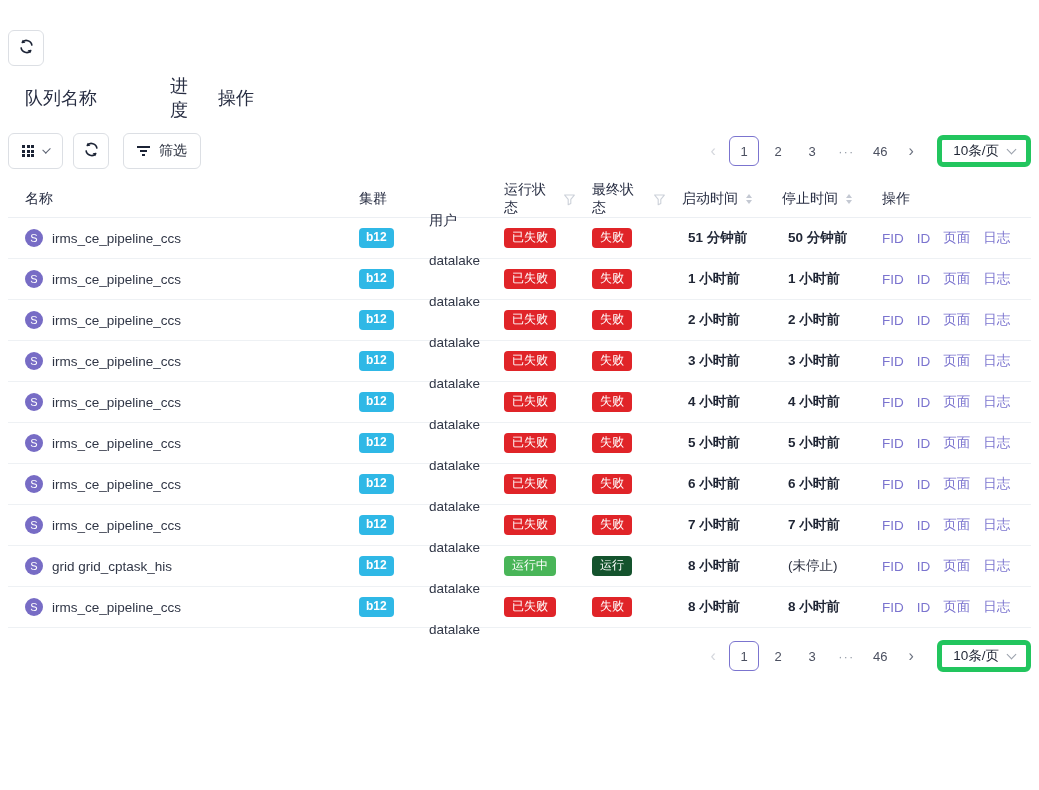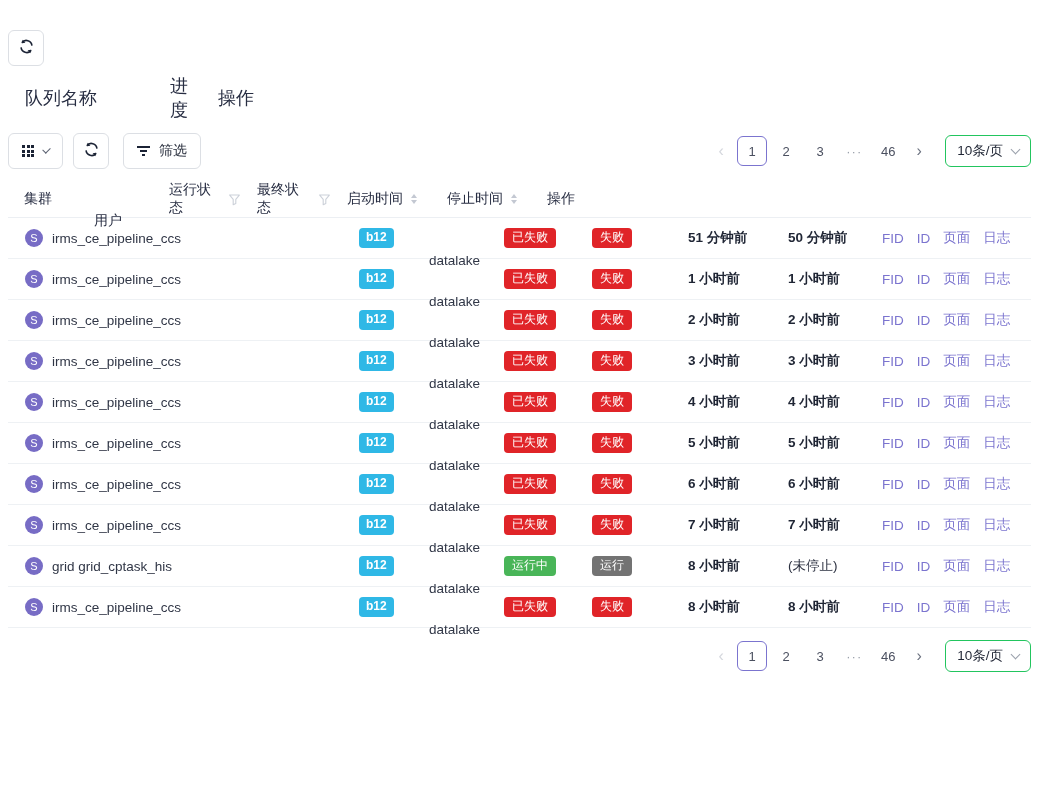--- a/index.html
+++ b/index.html
@@ -58,21 +58,21 @@
 
   
   .pager { display:flex; align-items:center; gap:4px; margin-left:auto; }
   .pg-arrow { width:24px; height:30px; display:flex; align-items:center; justify-content:center;
               font-size:16px; color:#6e7482; cursor:pointer; user-select:none; }
   .pg-arrow.disabled { color:#d4d7dd; }
   .pg-item { min-width:30px; height:30px; padding:0 4px; display:flex; align-items:center; justify-content:center;
              border:1px solid transparent; border-radius:6px; font-size:13px; color:#4b5060; cursor:pointer; }
   .pg-item.active { border-color:#7b74cf; }
   .pg-item.ellipsis { color:#9aa0ab; letter-spacing:1px; }
-  .page-size { height:32px; border:1px solid #22c55e; border-radius:6px; background:#fff;
+  .page-size { height:32px; border:5px solid #22c55e; border-radius:6px; background:#fff;
                display:flex; align-items:center; gap:9px; padding:0 11px; font-size:13.5px;
                color:#1f2534; margin-left:10px; cursor:pointer; }
   .page-size .chev { margin-top:-3px; }
 
   
   .t2 { margin-top:12px; }
   .t2-head { display:flex; align-items:center; height:37px; border-bottom:1px solid #eceff3;
              font-size:14px; font-weight:500; color:#272d42; }
   .trow { display:flex; align-items:center; height:41px; border-bottom:1px solid #eef1f4;
           font-size:13.5px; color:#303646; }
@@ -170,20 +170,21 @@
         <div class="pg-arrow">›</div>
         <div class="page-size">
           <span>10条/页</span>
           <span class="chev light"></span>
         </div>
       </div>
   </div>
 
   <div class="t2">
     <div class="t2-head">
+      <div class="cell w-name">名称</div>
       <div class="cell w-cluster">集群</div>
       <div class="cell w-user">用户</div>
       <div class="cell w-run">
         <span>运行状态</span>
         <span class="funnel">
           <svg width="13" height="13" viewBox="0 0 14 14">
               <path d="M1.8 2.2 h10.4 L8.4 6.8 v4.4 l-2.8 1.4 V6.8 Z" fill="none" stroke="#ccd1d9" stroke-width="1.2" stroke-linejoin="round"></path>
             </svg>
         </span>
       </div>
@@ -418,21 +419,21 @@
       <span class="task-name">grid grid_cptask_his</span>
     </div>
     <div class="cell w-cluster">
             <span class="badge badge-cluster">b12</span>
           </div>
     <div class="cell w-user">datalake</div>
     <div class="cell w-run">
             <span class="badge" style="background: rgb(73, 181, 88);">运行中</span>
           </div>
     <div class="cell w-final">
-            <span class="badge" style="background: #737373;">运行</span>
+            <span class="badge" style="background: #14532d;">运行</span>
           </div>
     <div class="cell w-start t-time">8 小时前</div>
     <div class="cell w-stop t-time muted">(未停止)</div>
     <div class="cell w-actions">
             <a class="link">FID</a>
             <a class="link">ID</a>
             <a class="link">页面</a>
             <a class="link">日志</a>
           </div>
   </div>

